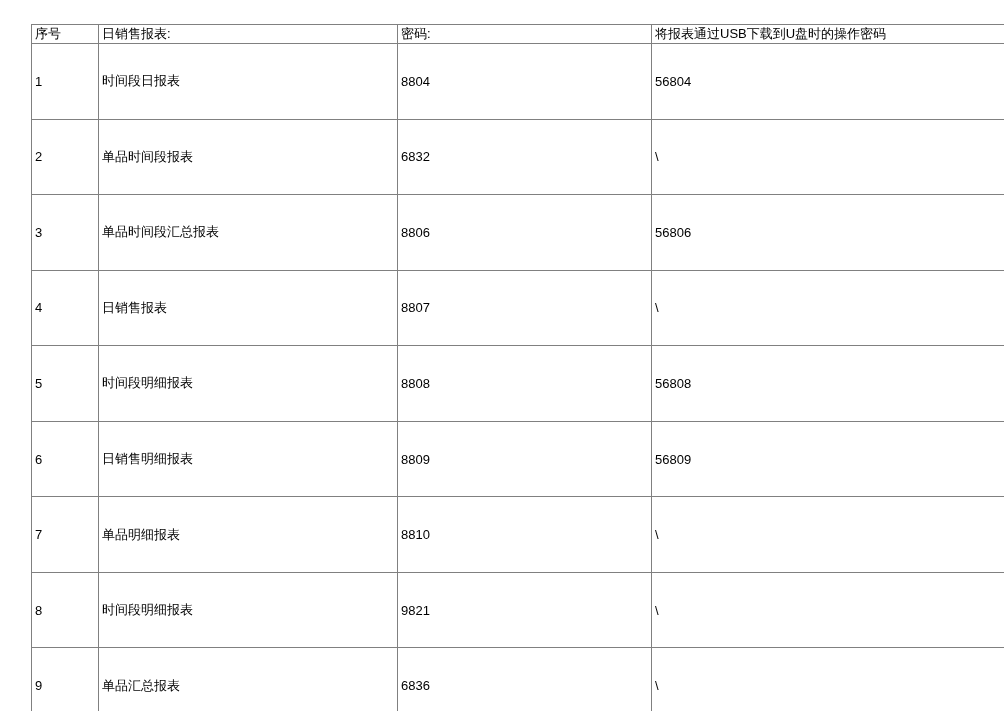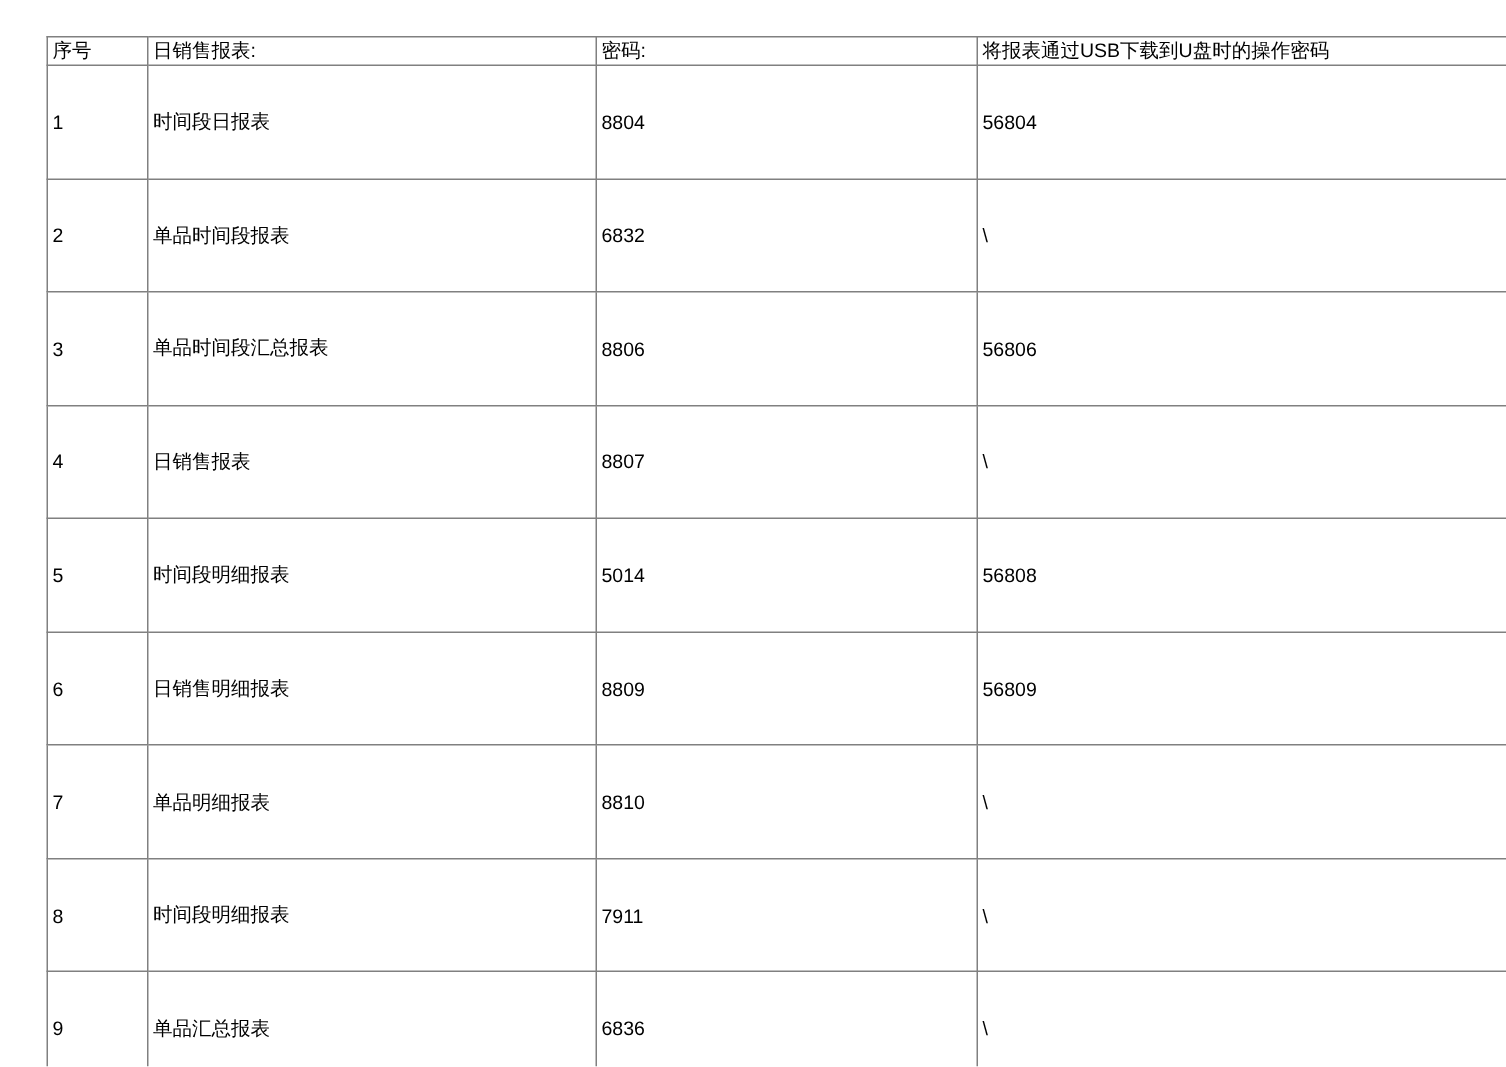--- a/index.html
+++ b/index.html
@@ -81,39 +81,39 @@
         </tr>
         <tr>
           <td>4</td>
           <td>日销售报表</td>
           <td>8807</td>
           <td>\</td>
         </tr>
         <tr>
           <td>5</td>
           <td>时间段明细报表</td>
-          <td>5014</td>
+          <td>8808</td>
           <td>56808</td>
         </tr>
         <tr>
           <td>6</td>
           <td>日销售明细报表</td>
           <td>8809</td>
           <td>56809</td>
         </tr>
         <tr>
           <td>7</td>
           <td>单品明细报表</td>
           <td>8810</td>
           <td>\</td>
         </tr>
         <tr>
           <td>8</td>
           <td>时间段明细报表</td>
-          <td>7911</td>
+          <td>9821</td>
           <td>\</td>
         </tr>
         <tr>
           <td>9</td>
           <td>单品汇总报表</td>
           <td>6836</td>
           <td>\</td>
         </tr>
       </tbody>
   </table>

